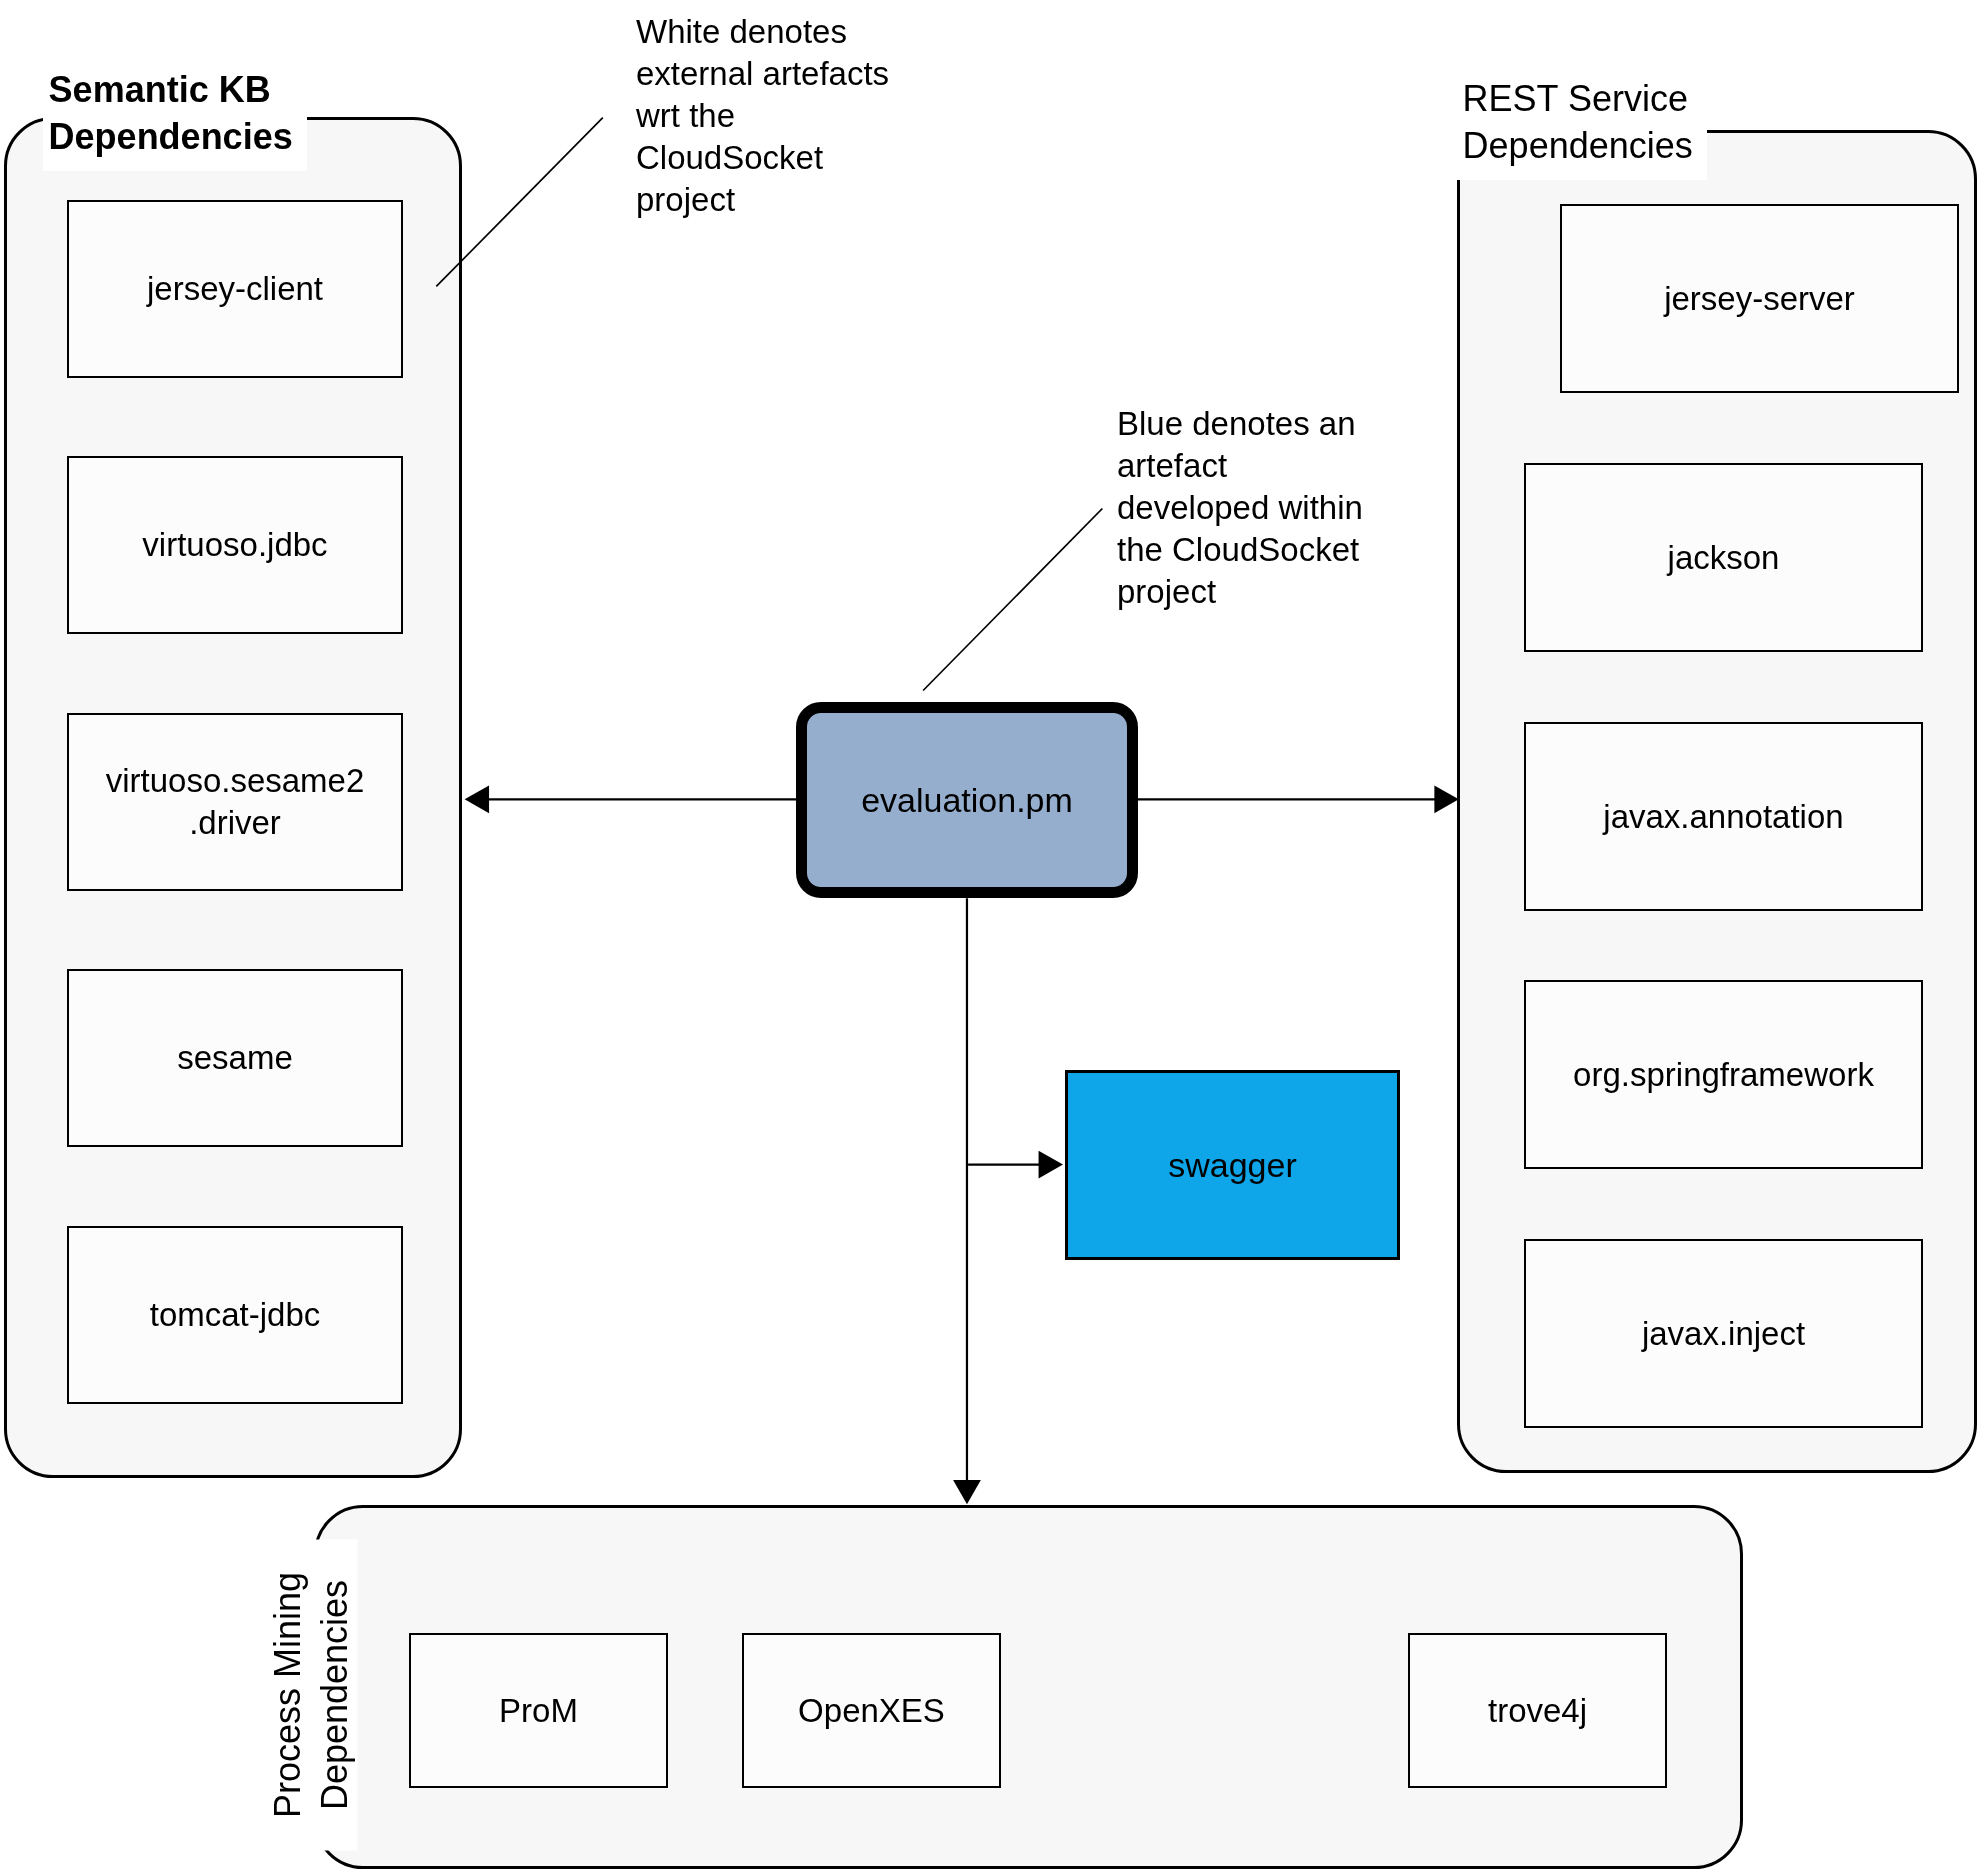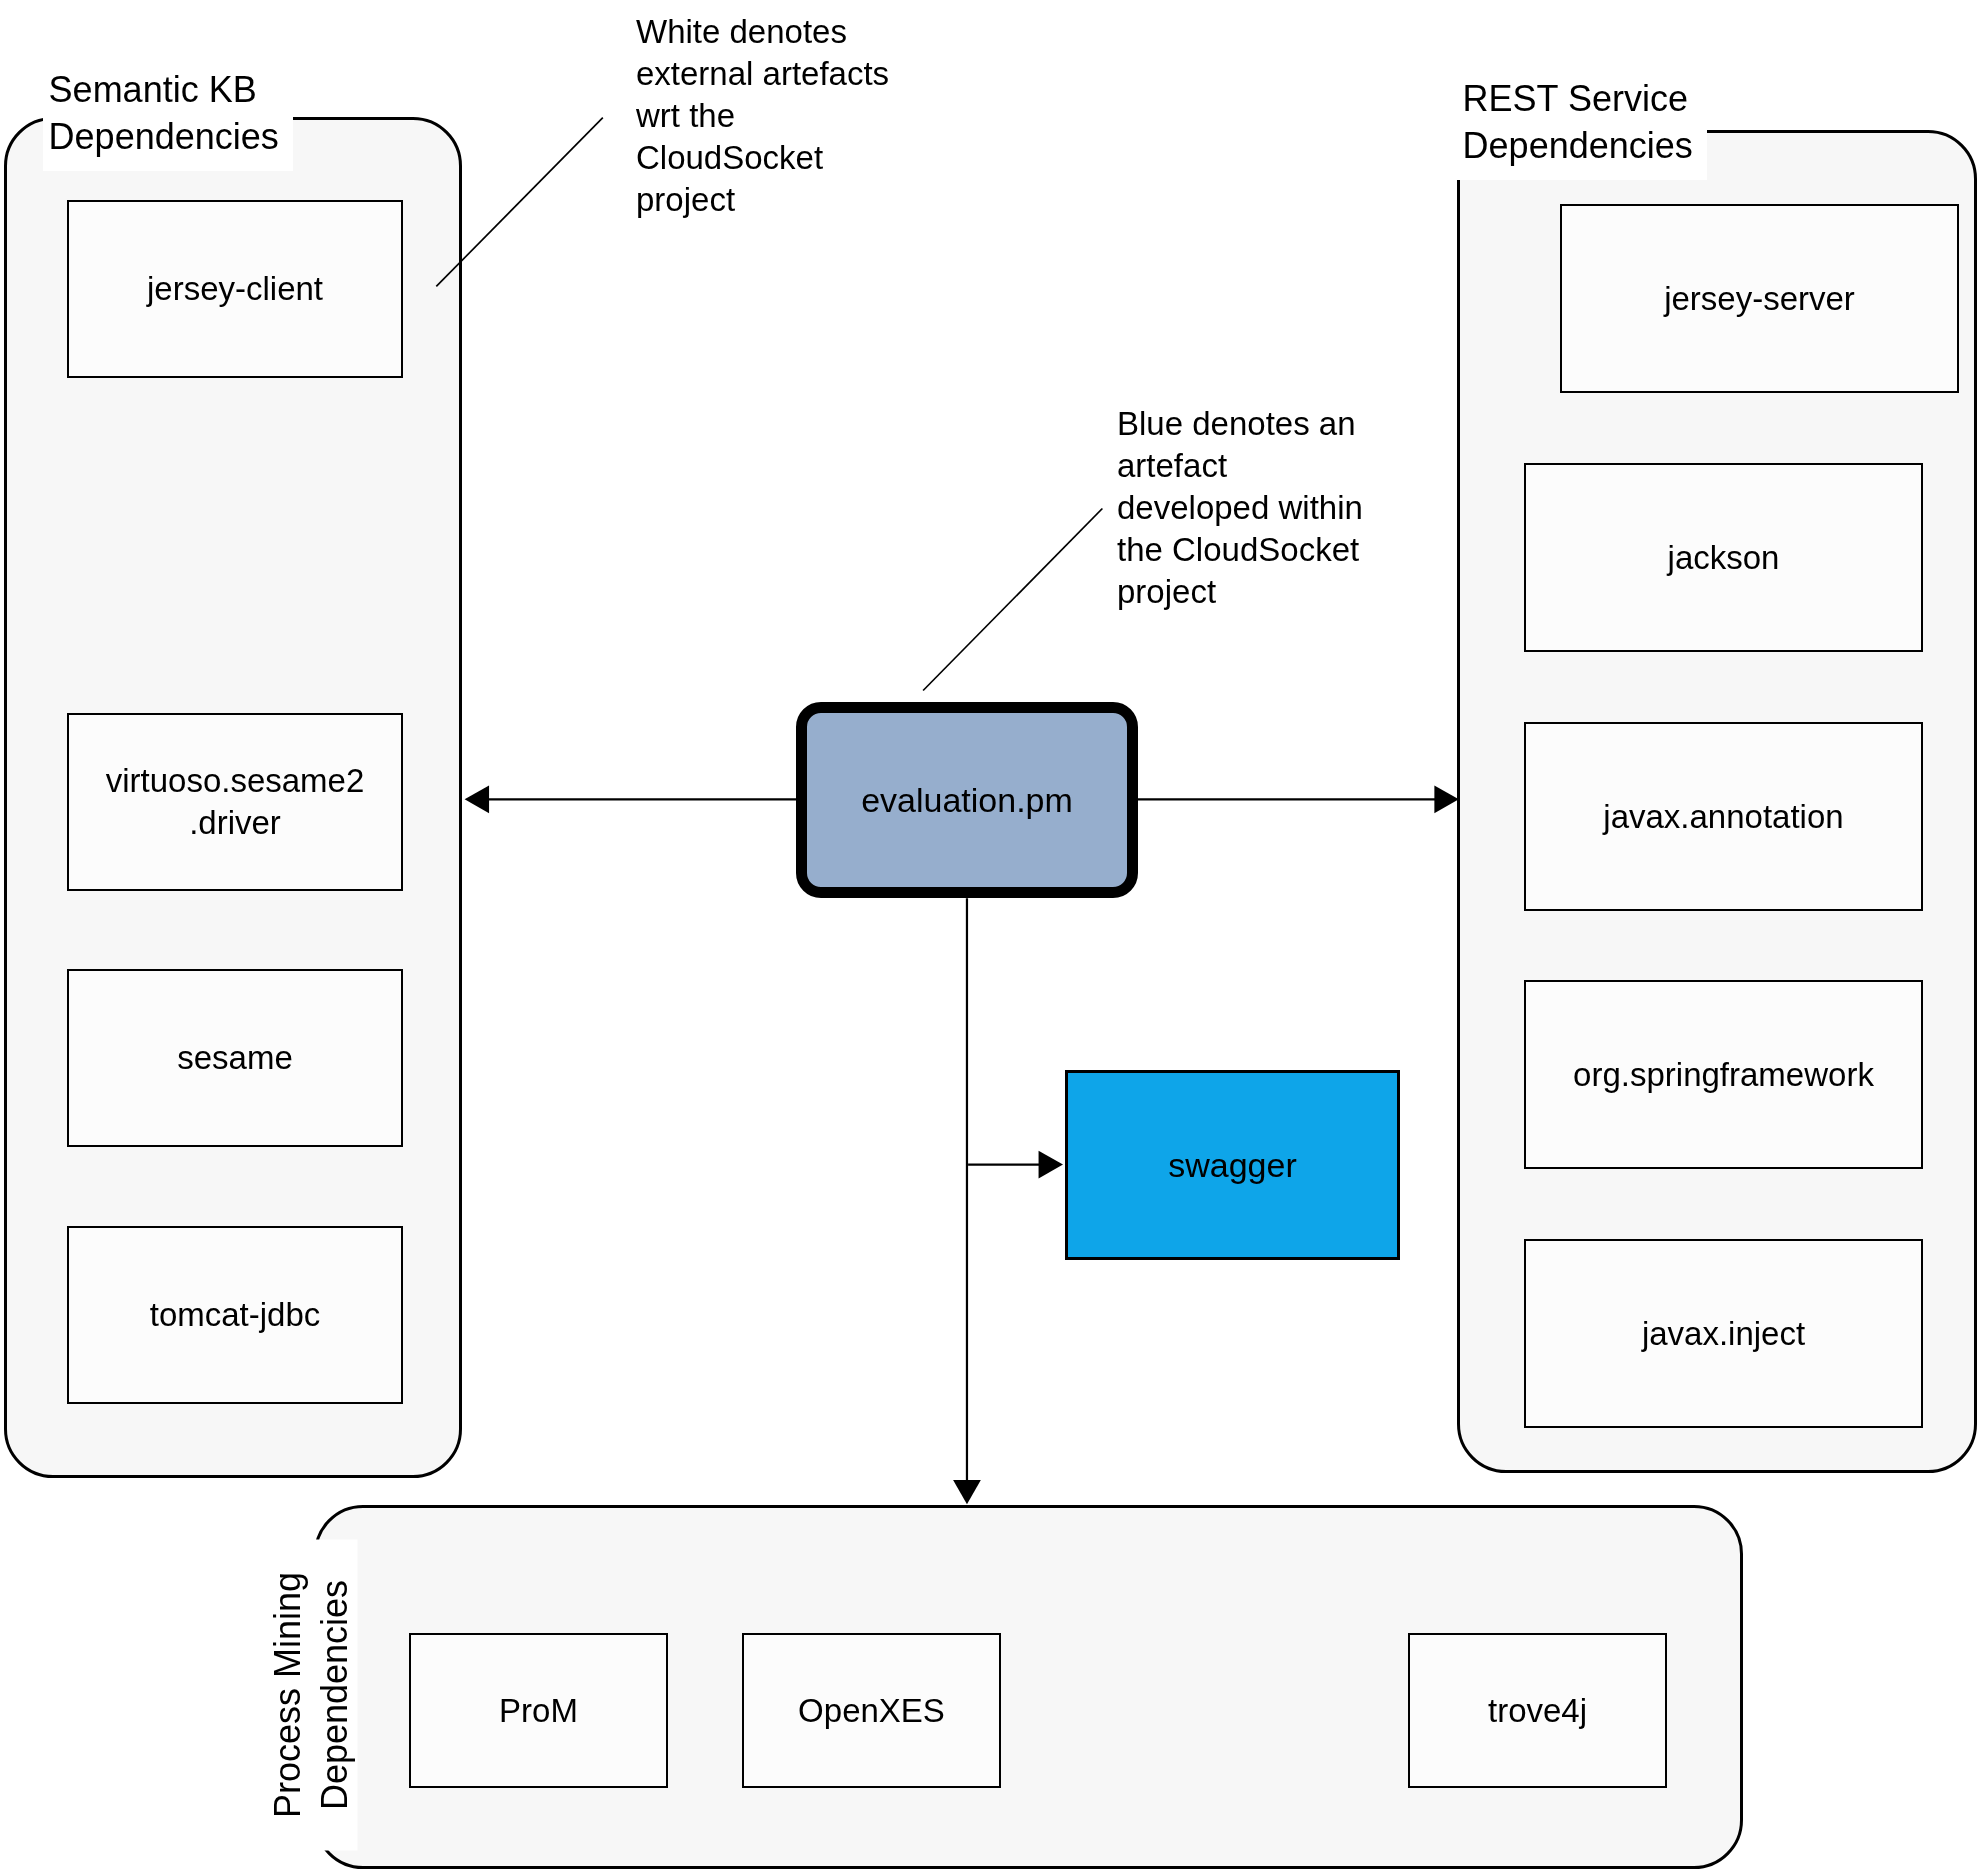--- a/index.html
+++ b/index.html
@@ -34,21 +34,21 @@
   
   .group-title {
     position: absolute;
     background: #ffffff;
     font-size: 36px;
     line-height: 47px;
     white-space: pre-line;
     padding: 4.4px 14.4px 11px 5.6px;
     z-index: 3;
   }
-  #title-semantic { left: 43px;   top: 62px; }
+  #title-semantic { left: 43px;   top: 62px; font-weight: bold; }
   #title-rest     { left: 1457px; top: 71px; }
   #title-mining {
     left: 155px;
     top: 1648px;
     width: 311px;
     height: 94px;
     padding: 0;
     text-align: center;
     line-height: 47px;
     transform: rotate(-90deg);
@@ -150,20 +150,21 @@
 </style>
 </head>
 <body>
 
 <div id="canvas">
 
   <div class="group" id="group-semantic-kb"></div>
   <div class="group-title" id="title-semantic">Semantic KB
 Dependencies</div>
   <div class="node sem-node" id="sem-0">jersey-client</div>
+  <div class="node sem-node" id="sem-1">virtuoso.jdbc</div>
   <div class="node sem-node" id="sem-2">virtuoso.sesame2
 .driver</div>
   <div class="node sem-node" id="sem-3">sesame</div>
   <div class="node sem-node" id="sem-4">tomcat-jdbc</div>
 
   <div class="group" id="group-rest"></div>
   <div class="group-title" id="title-rest">REST Service
 Dependencies</div>
   <div class="node rest-node" id="rest-0">jersey-server</div>
   <div class="node rest-node" id="rest-1">jackson</div>

